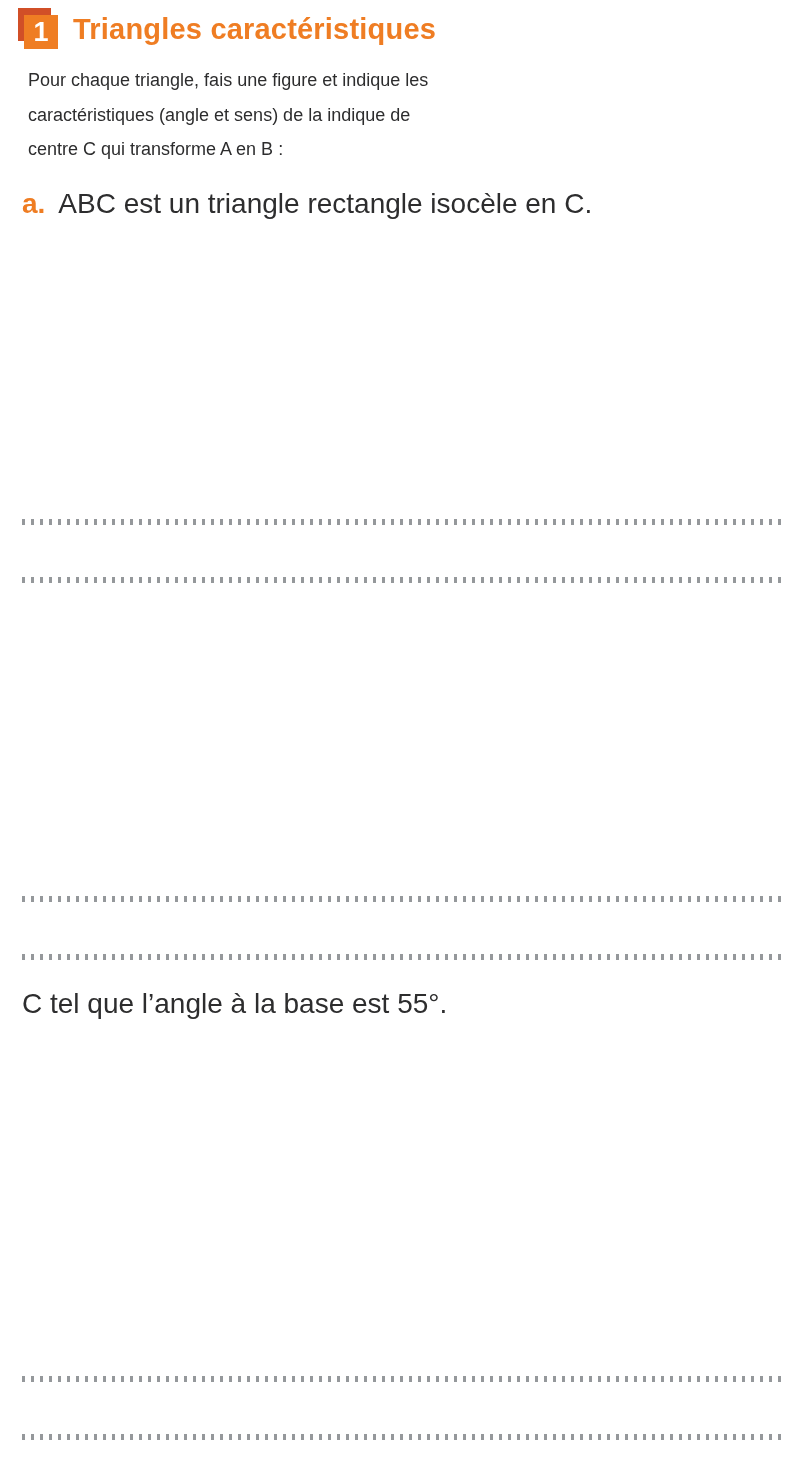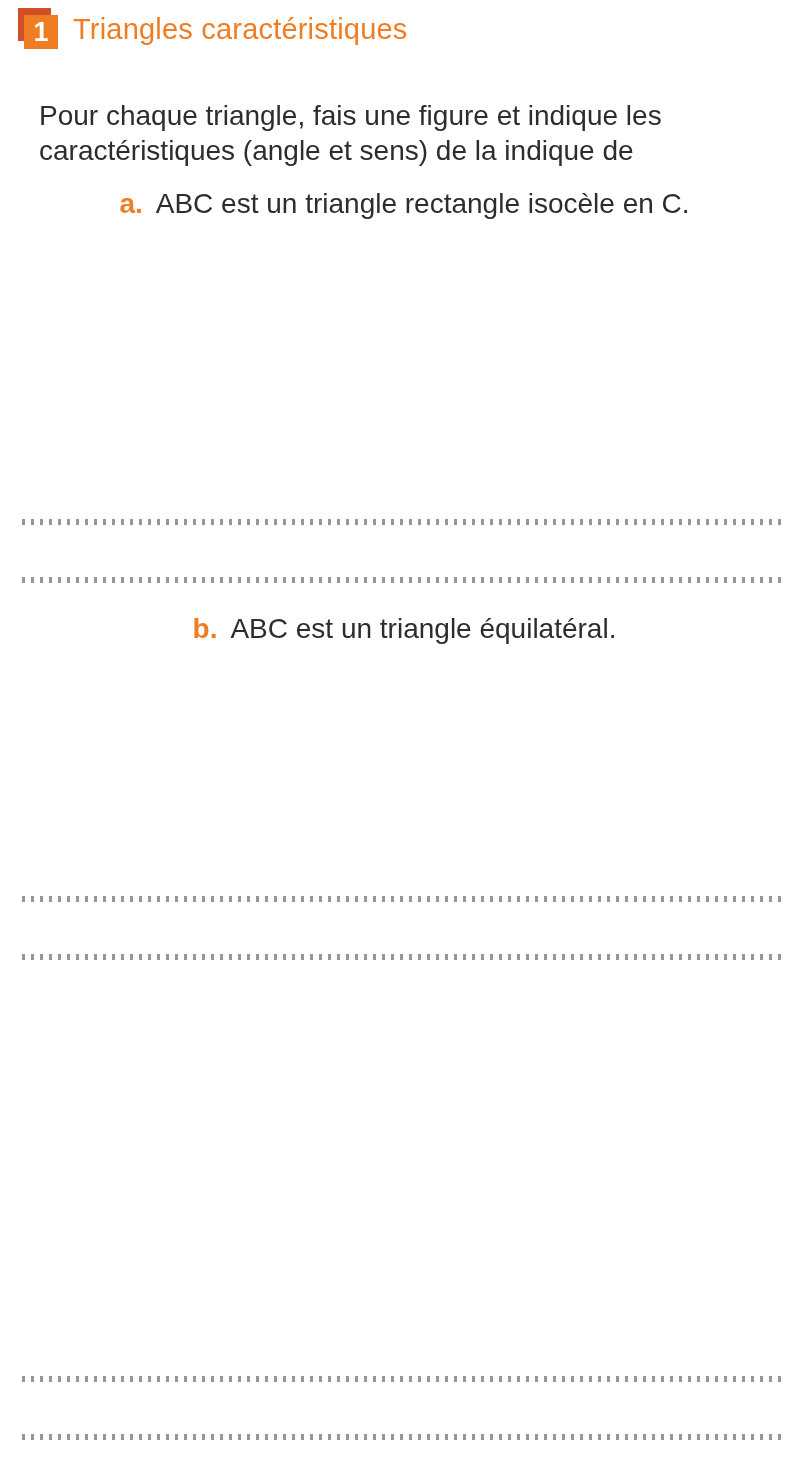--- a/index.html
+++ b/index.html
@@ -27,36 +27,35 @@
     position: absolute; left: 6px; top: 7px;
     width: 34px; height: 34px;
     background: var(--accent, #ef7d23);
     color: #ffffff;
     font-size: 27px; font-weight: 700;
     display: flex; align-items: center; justify-content: center;
   }
 
   .title {
     position: absolute; left: 73px; top: 13px;
-    font-size: 29px; font-weight: 400;
+    font-size: 29px; font-weight: 700;
     color: var(--accent, #ef7d23);
     white-space: nowrap;
     letter-spacing: 0.2px;
   }
 
   .intro {
-    position: absolute; left: 39px; top: 63px;
+    position: absolute; left: 28px; top: 63px;
     width: 765px;
-    font-size: 28px; line-height: 34.5px;
+    font-size: 18px; line-height: 34.5px;
     color: var(--text, #2d2d2e);
-    margin-top: 36px;
   }
 
   .item { position: absolute; left: 22px; width: 765px;
-          font-size: 28px; line-height: 35px; color: var(--text, #2d2d2e); text-align: center; }
+          font-size: 28px; line-height: 35px; color: var(--text, #2d2d2e); }
   .item-a { top: 186px; }
   .item-b { top: 611px; }
   .item-c { top: 986px; }
   .item-label {
     color: var(--accent, #ef7d23);
     font-weight: 700;
     margin-right: 13px;
   }
 
   .dotline {
@@ -81,35 +80,34 @@
   <div class="badge">
     <span class="badge-back"></span>
     <span class="badge-front">1</span>
   </div>
 
   <div class="title">Triangles caractéristiques</div>
 
   <div class="intro">
     <div>Pour chaque triangle, fais une figure et indique les</div>
     <div>caractéristiques (angle et sens) de la indique de</div>
+    <div>centre C qui transforme A en B :</div>
   </div>
 
   <div class="item item-a">
     <div><span class="item-label">a.</span><span>ABC est un triangle rectangle isocèle en C.</span></div>
   </div>
 
   <div class="dotline dot-a1"></div>
   <div class="dotline dot-a2"></div>
 
-  <div class="item item-b">
-    <div><span class="item-label">b.</span><span>ABC est un triangle équilatéral.</span></div>
-  </div>
 
   <div class="dotline dot-b1"></div>
   <div class="dotline dot-b2"></div>
 
   <div class="item item-c">
+    <div><span>C tel que l’angle à la base est 55°.</span></div>
   </div>
 
   <div class="dotline dot-c1"></div>
   <div class="dotline dot-c2"></div>
 
 </div>
 
 </body></html>

